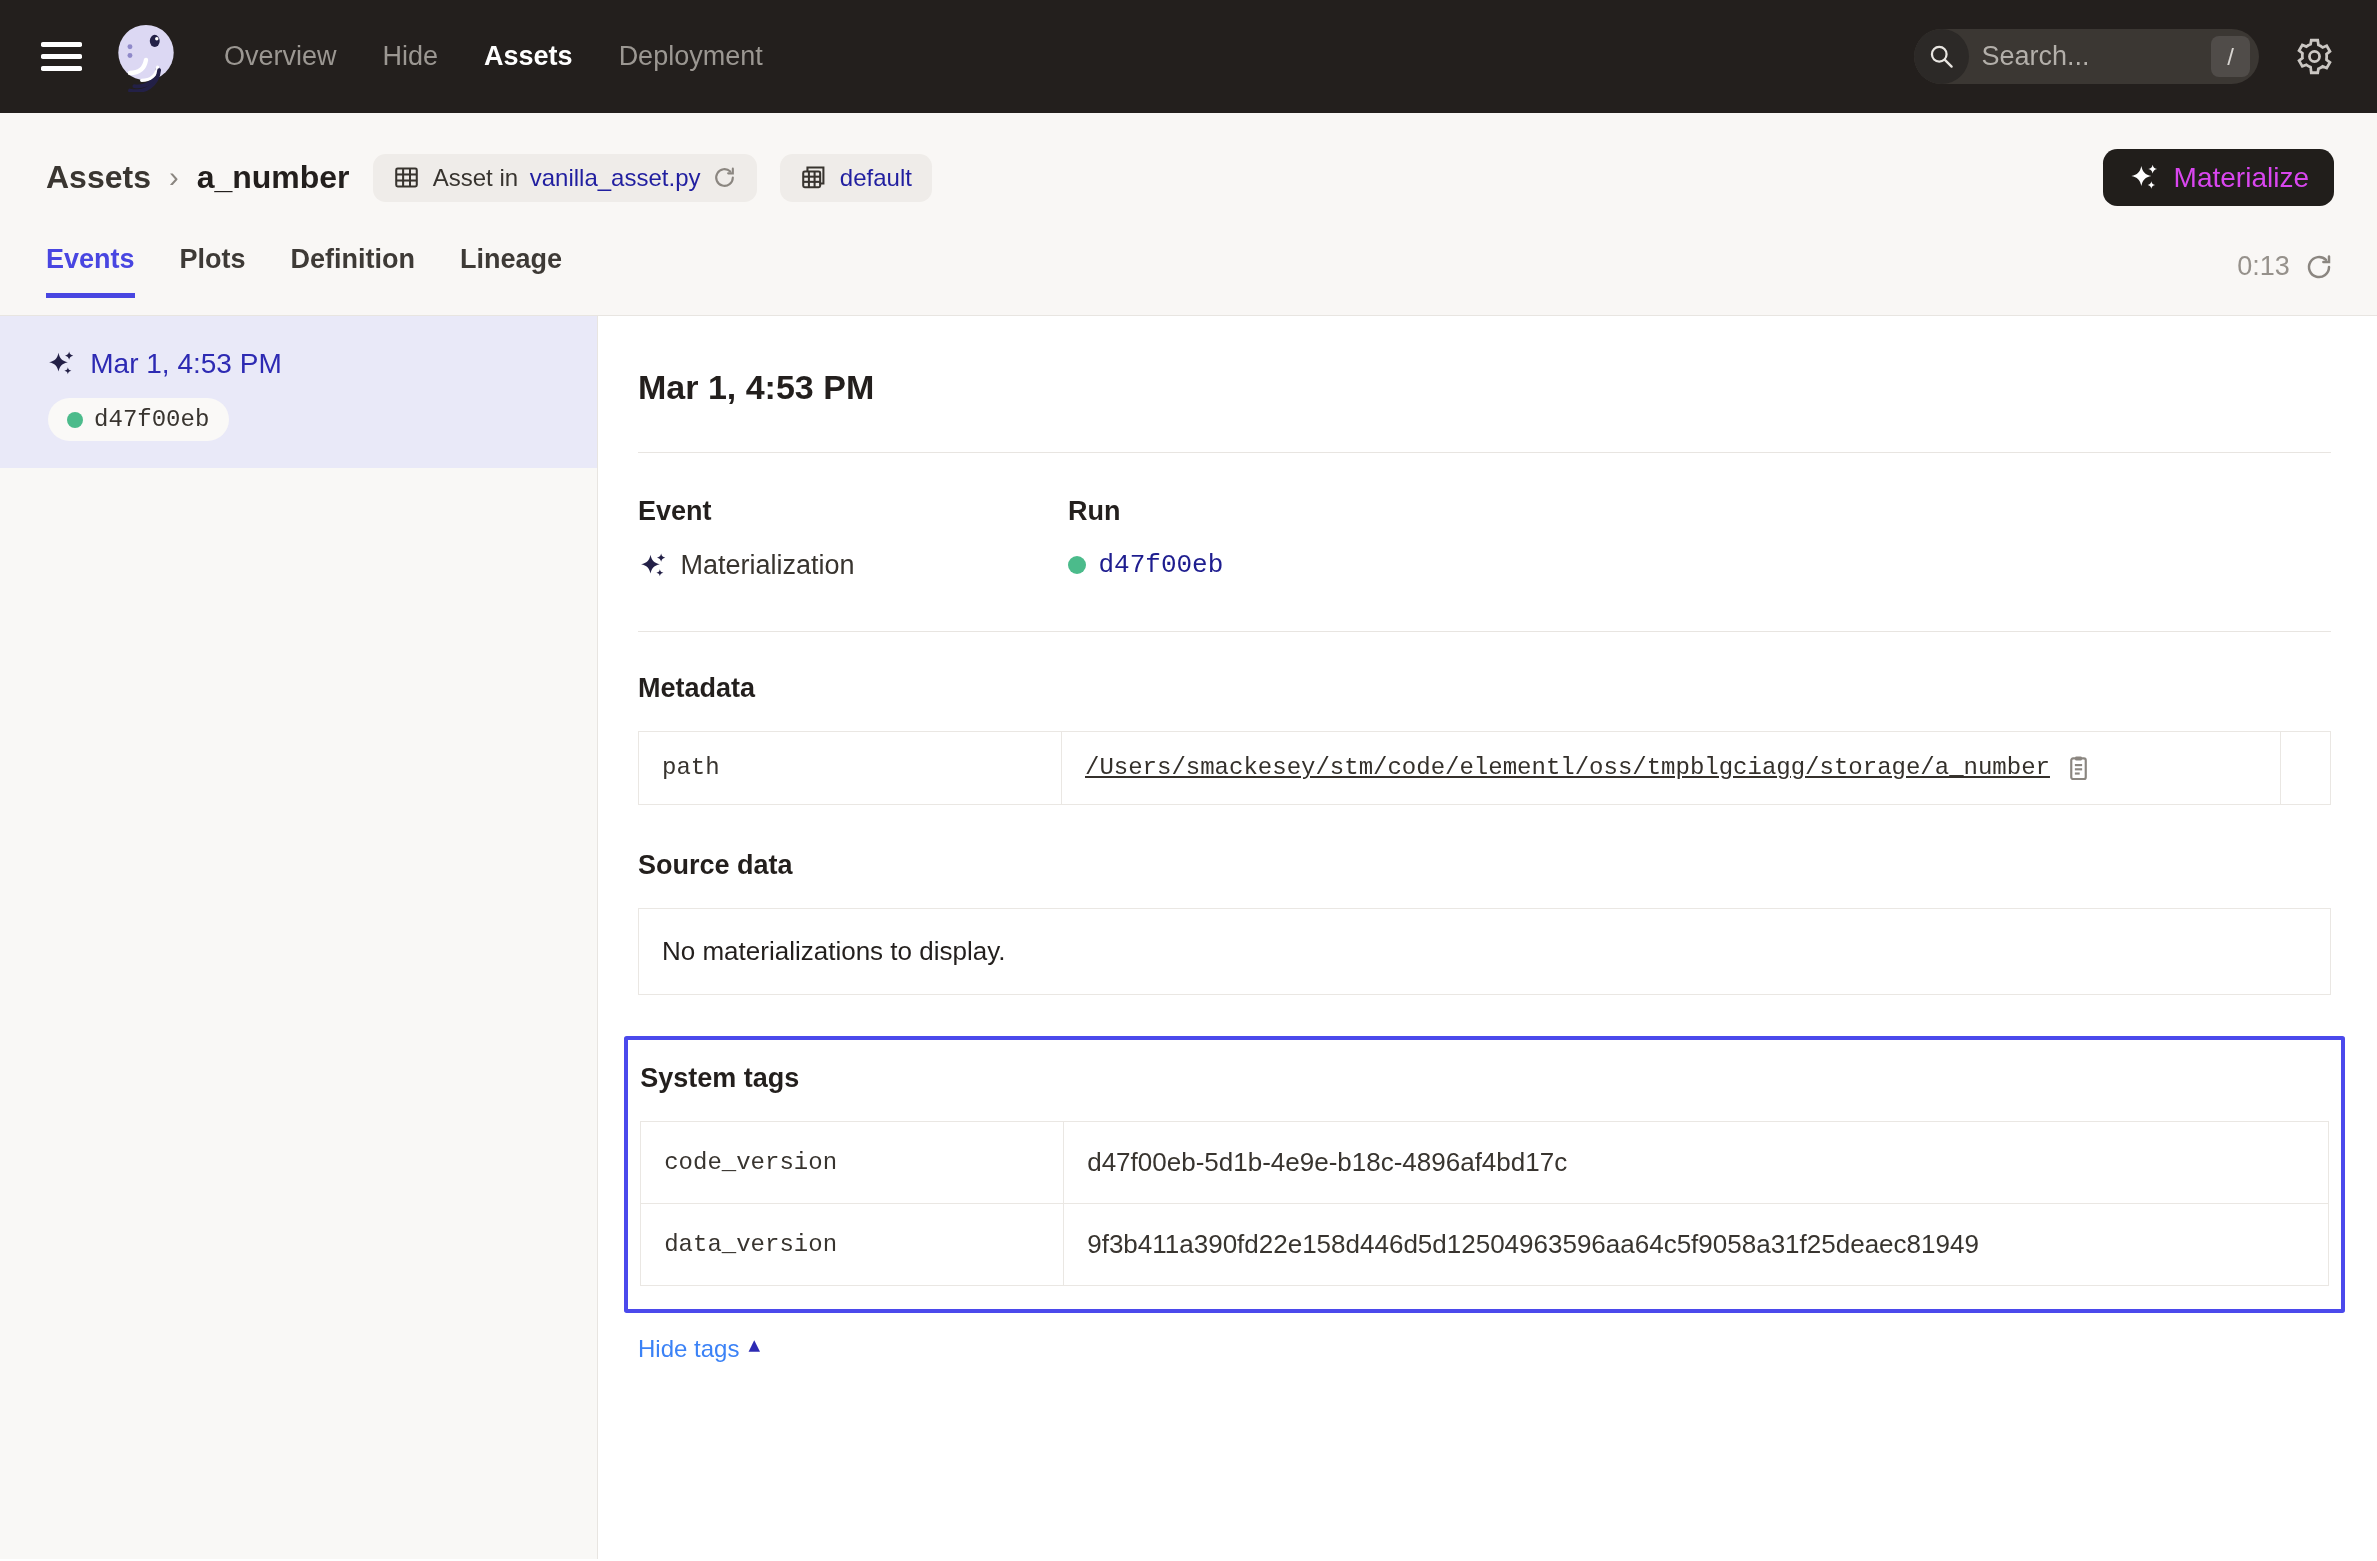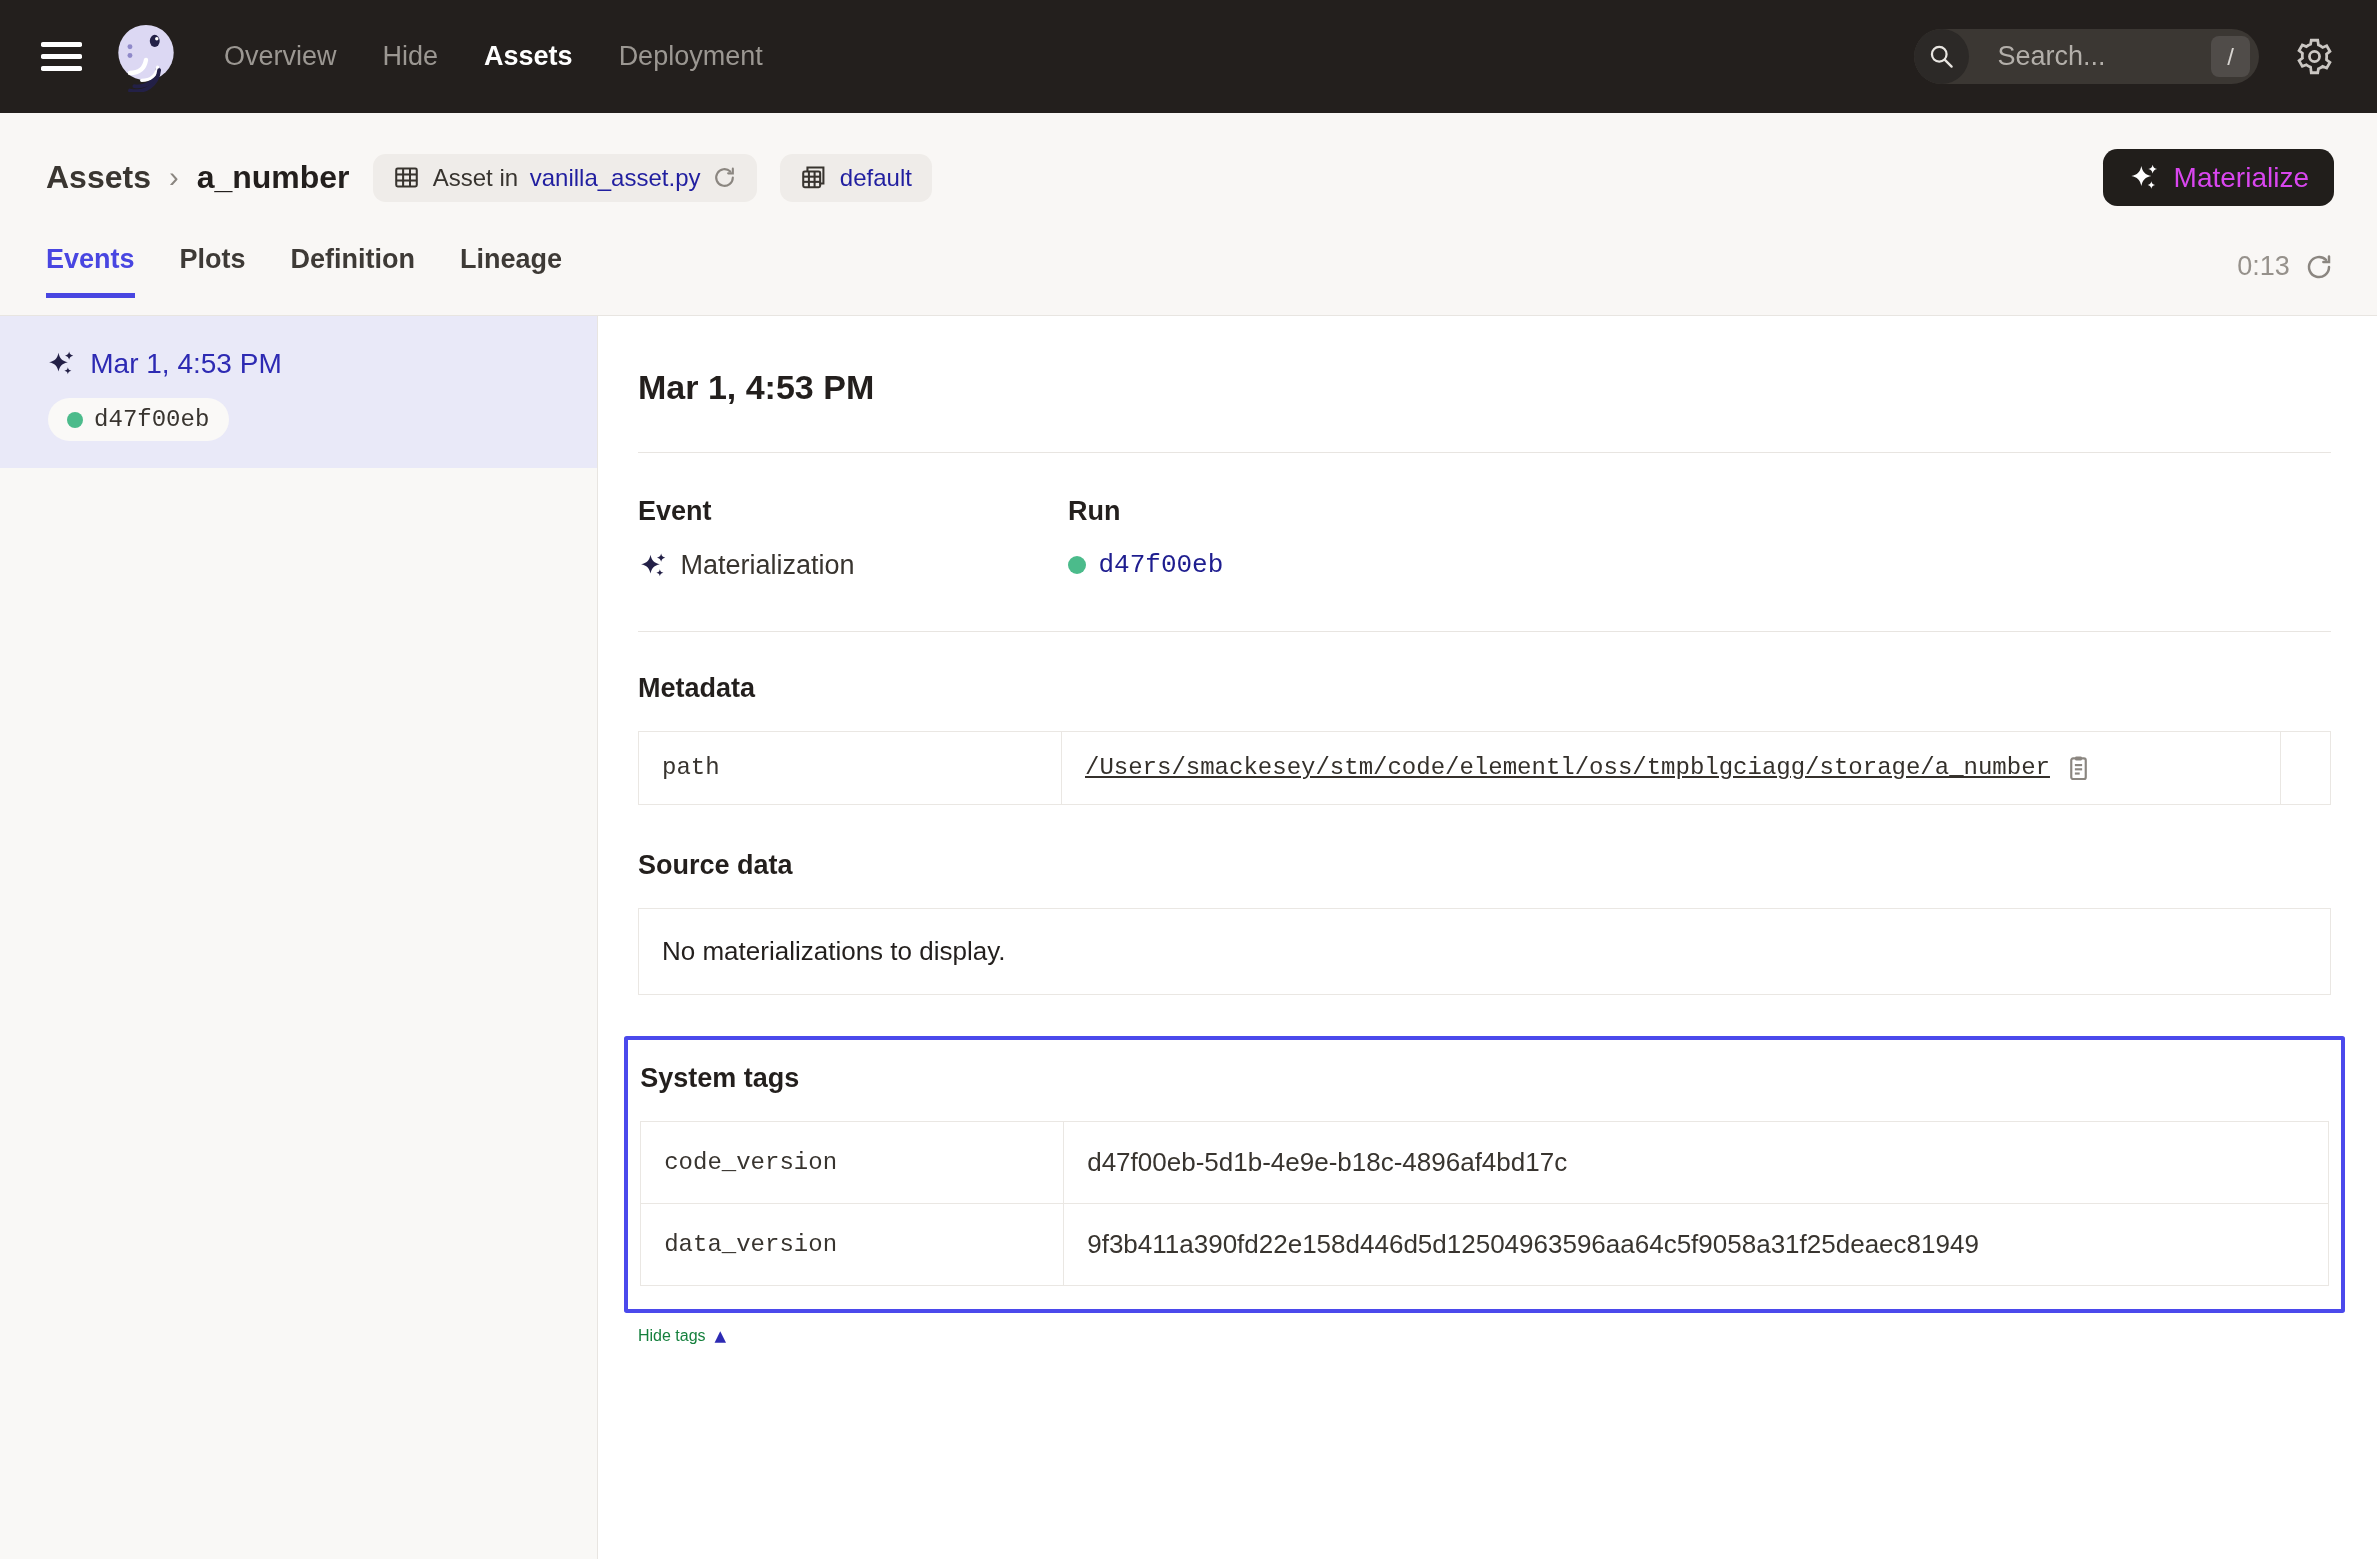--- a/index.html
+++ b/index.html
@@ -24,21 +24,21 @@
   .nav-link { font-size:27px; font-weight:500; color:#9B9792; cursor:pointer; }
   .nav-link.active { color:#FFFFFF; font-weight:700; }
   .nav-spacer { flex:1; }
   .searchbar {
     width:345px; height:55px; background:#3B3733; border-radius:29px;
     display:flex; align-items:center; padding:0 9px 0 0; overflow:hidden;
   }
   .search-iconwrap { width:55px; height:55px; border-radius:50%; background:#2C2927; display:flex; align-items:center; justify-content:center; flex:0 0 auto; }
   .searchbar input {
     flex:1; min-width:0; background:transparent; border:none; outline:none;
-    font-family:"Liberation Sans",sans-serif; font-size:27px; color:#E8E5E1; padding:0 7.1px 0 12.5px;margin-left:16px;
+    font-family:"Liberation Sans",sans-serif; font-size:27px; color:#E8E5E1; padding:0 7.1px 0 12.5px;
   }
   .searchbar input::placeholder { color:#B3AFAA; }
   .kbd-slash {
     flex:0 0 auto; min-width:39px; height:41px; padding:0 10.7px; background:#504C49; border-radius:8px;
     color:#D8D5D1; font-size:24px; display:flex; align-items:center; justify-content:center;
   }
   .gear { margin-left:36px; width:39px; height:39px; color:#CBC7C3; cursor:pointer; }
 
   
   .header {
@@ -110,21 +110,21 @@
 
   .systags-outline {
     margin:41px -14.3px 0 -14.3px;
     border:4.5px solid #4B49EC; border-radius:2.7px;
     padding:23px 12.5px 23px 12.5px;
   }
   .systags-outline .section-title { margin-top:0; }
   .systags-outline table.kv td { padding:25px 23px; }
 
   .hide-tags { margin-top:14.3px; display:inline-flex; align-items:center; gap:9px; cursor:pointer; }
-  .hide-tags-label { font-size:16px; color:#15803d; }
+  .hide-tags-label { font-size:24px; color:#3b82f6;margin-top:8px; }
   .caret-up { font-size:15px; color:#2D2AB3; font-family:"DejaVu Sans",sans-serif; }
 </style>
 </head>
 <body>
 
 <div class="topnav">
   <div class="hamburger">
       <span></span>
       <span></span>
       <span></span>

